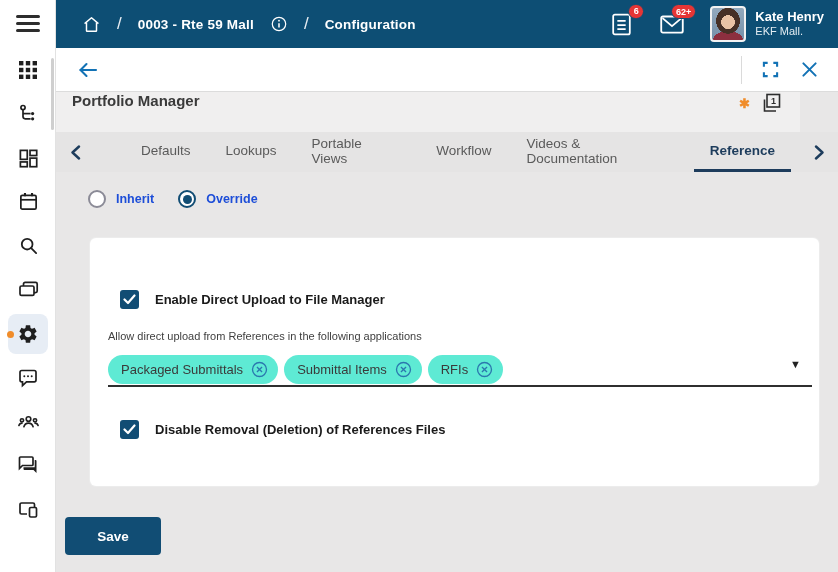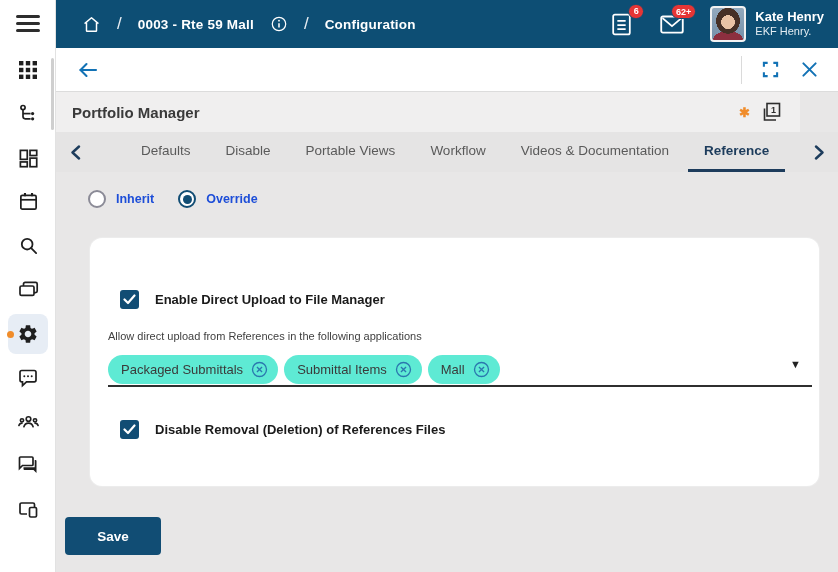--- a/index.html
+++ b/index.html
@@ -63,21 +63,21 @@
     position:absolute; left:56px; top:48px; width:782px; height:44px;
     background:#ffffff; border-bottom:1px solid #dcdcdc; z-index:10;
   }
   .back-btn { position:absolute; left:20px; top:11px; width:24px; height:22px; cursor:pointer; }
   .hr-divider { position:absolute; right:96px; top:8px; width:1px; height:28px; background:#dadada; }
   .expand-btn { position:absolute; right:59px; top:13px; cursor:pointer; }
   .close-btn { position:absolute; right:20px; top:13px; cursor:pointer; }
 
   .title-band {
     position:absolute; left:56px; top:92px; width:744px; height:40px;
-    background:#f0efef; display:flex; align-items:center;
+    background:#f0efef; display:flex; align-items:flex-start;
   }
   .page-title { margin-left:16px; font-size:15px; font-weight:bold; color:#3a3a3a; }
   .title-right { margin-left:auto; display:flex; align-items:center; margin-right:18px; gap:10px; }
   .req-star { color:#f08c2a; font-size:13px; font-weight:bold; }
   .copy1 { position:relative; width:22px; height:22px; cursor:pointer; }
   .copy1 .num {
     position:absolute; left:7.5px; top:2.5px; width:12px; height:12px;
     font-size:9px; font-weight:bold; color:#2d2d2d; display:flex; align-items:center; justify-content:center;
   }
 
@@ -98,21 +98,21 @@
 
   .radio-row { position:absolute; left:32px; top:18px; display:flex; align-items:center; gap:24px; }
   .radio-opt { display:flex; align-items:center; gap:10px; cursor:pointer; }
   .radio-circle { width:18px; height:18px; border-radius:50%; border:2px solid #8b8b97; background:#fff; }
   .radio-circle.checked { border-color:#114d74; display:flex; align-items:center; justify-content:center; }
   .radio-circle.checked::after { content:""; width:9px; height:9px; border-radius:50%; background:#114d74; }
   .radio-label { font-size:12.5px; font-weight:bold; color:#1d4ed8; }
 
   .card {
     position:absolute; left:34px; top:66px; width:729px; height:248px;
-    background:#ffffff; border-radius:12px; box-shadow:0 0 0 1px #ececec;
+    background:#ffffff; border-radius:6px; box-shadow:0 0 0 1px #ececec;
   }
   .check-row { position:absolute; left:30px; display:flex; align-items:center; gap:16px; }
   .check-row-1 { top:52px; }
   .check-row-2 { top:182px; }
   .checkbox {
     width:19px; height:19px; background:#114d74; border-radius:3px; cursor:pointer;
     display:flex; align-items:center; justify-content:center;
   }
   .check-label { font-size:13px; font-weight:bold; color:#1a1a1a; }
 
@@ -295,21 +295,21 @@
         <g fill="none" stroke="#ffffff" stroke-width="1.7">
           <rect x="3" y="5" width="20" height="15" rx="1.6"></rect>
           <path d="M4.2 6.5 L13 14 L21.8 6.5"></path>
         </g>
       </svg>
       <span class="badge">62+</span>
     </div>
     <div class="avatar"></div>
     <div class="user-block">
       <div class="user-name">Kate Henry</div>
-      <div class="user-company">EKF Henry.</div>
+      <div class="user-company">EKF Mall.</div>
     </div>
   </div>
 </header>
 
 <div class="header-row">
   <div class="back-btn">
     <svg width="24" height="22" viewBox="0 0 24 22">
       <g fill="none" stroke="#1272b5" stroke-width="2.1" stroke-linecap="round" stroke-linejoin="round">
         <path d="M20 11 H4.5"></path>
           <path d="M10.5 5 L4.5 11 L10.5 17"></path>
@@ -354,21 +354,21 @@
 </div>
 
 <div class="tabs-band">
   <div class="tab-chevron">
     <svg width="11" height="15" viewBox="0 0 11 15">
       <path d="M9 1.5 L2.5 7.5 L9 13.5" fill="none" stroke="#1d3c5c" stroke-width="2.4" stroke-linecap="round" stroke-linejoin="round"></path>
     </svg>
   </div>
   <div class="tabs">
     <div class="tab">Defaults</div>
-    <div class="tab">Disable</div>
+    <div class="tab">Lookups</div>
     <div class="tab">Portable Views</div>
     <div class="tab">Workflow</div>
     <div class="tab">Videos &amp; Documentation</div>
     <div class="tab active">Reference</div>
   </div>
   <div class="tab-chevron">
     <svg width="11" height="15" viewBox="0 0 11 15">
       <path d="M2 1.5 L8.5 7.5 L2 13.5" fill="none" stroke="#1d3c5c" stroke-width="2.4" stroke-linecap="round" stroke-linejoin="round"></path>
     </svg>
   </div>
@@ -417,21 +417,21 @@
         <span class="chip-remove">
           <svg width="17" height="17" viewBox="0 0 18 18">
             <g stroke="#2b77ae" stroke-width="1.4" fill="none">
                 <circle cx="9" cy="9" r="7.4"></circle>
                 <path d="M6.3 6.3 L11.7 11.7 M11.7 6.3 L6.3 11.7"></path>
               </g>
           </svg>
         </span>
       </span>
       <span class="chip">
-        <span>Mall</span>
+        <span>RFIs</span>
         <span class="chip-remove">
           <svg width="17" height="17" viewBox="0 0 18 18">
             <g stroke="#2b77ae" stroke-width="1.4" fill="none">
                 <circle cx="9" cy="9" r="7.4"></circle>
                 <path d="M6.3 6.3 L11.7 11.7 M11.7 6.3 L6.3 11.7"></path>
               </g>
           </svg>
         </span>
       </span>
     </div>

